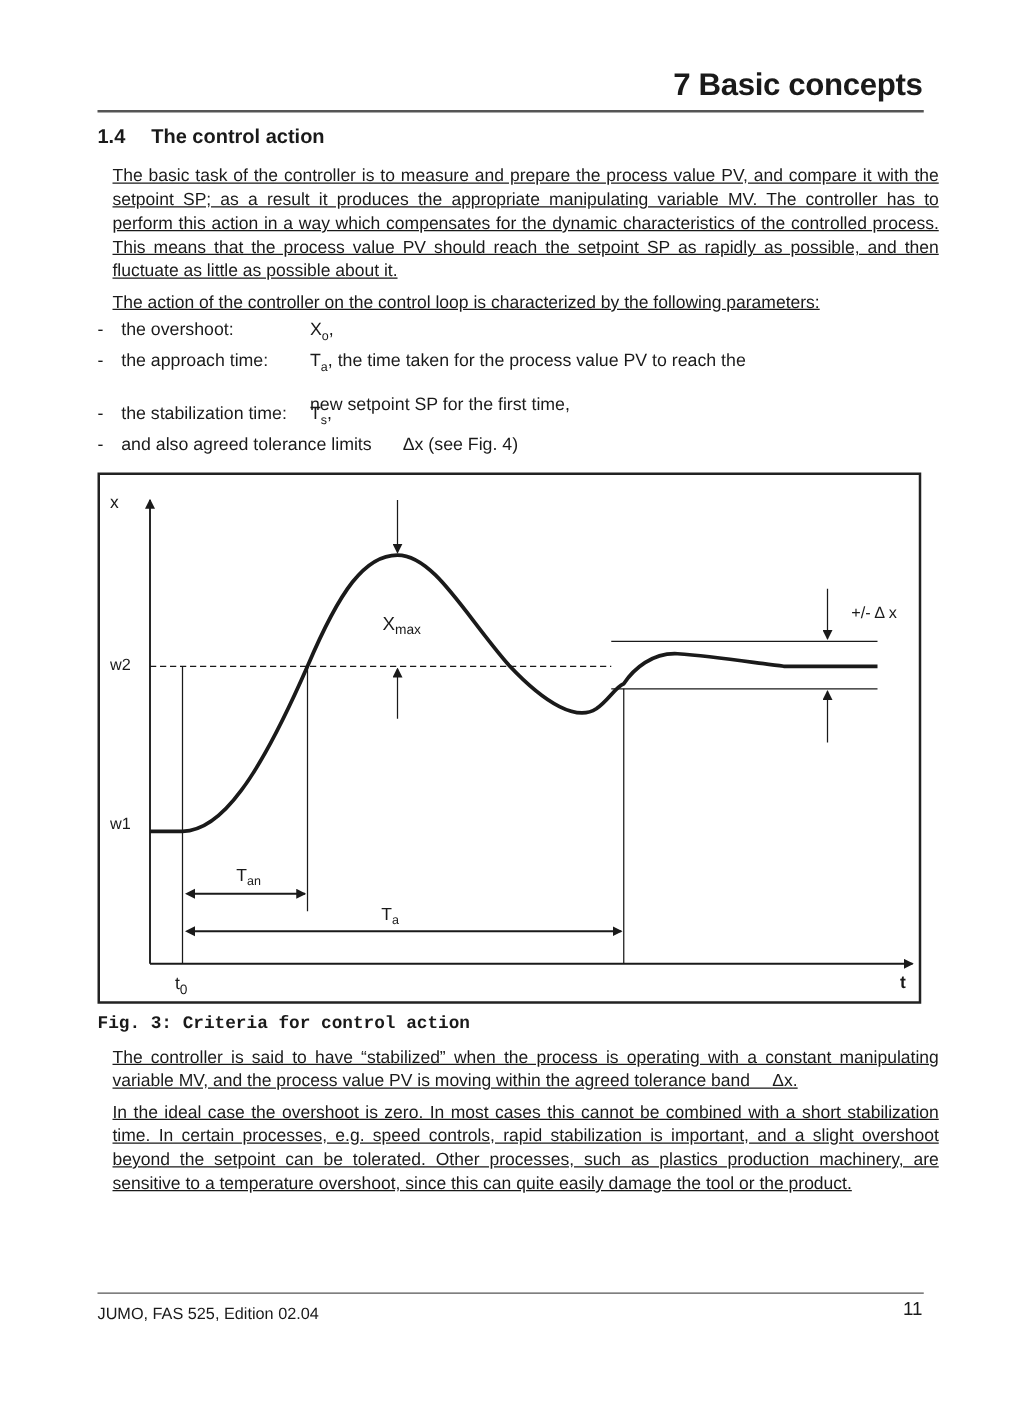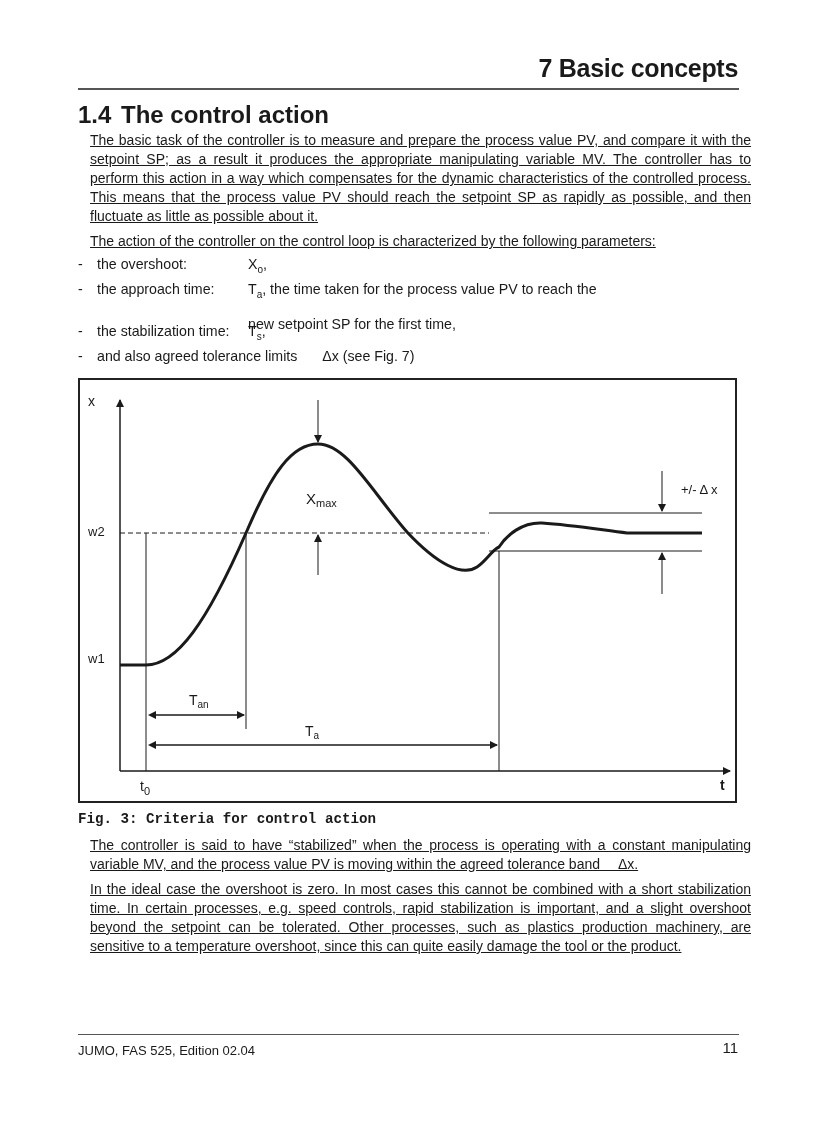--- a/index.html
+++ b/index.html
@@ -1,20 +1,20 @@
 <!DOCTYPE html>
 <html><head>
 <meta charset="utf-8">
 <style>
   html, body { margin:0; padding:0; background:#ffffff; }
   body { width:816px; height:1123px; position:relative; font-family:"Liberation Sans", sans-serif; color:#1a1a1a; }
   .abs { position:absolute; }
   .chapter { right:78px; top:54px; font-size:25px; font-weight:bold; letter-spacing:-0.3px; }
   .rule-top { left:78px; width:661px; top:88px; height:2px; background:#555; }
-  .section { left:78px; top:101px; font-size:24px; font-weight:bold; }
+  .section { left:78px; top:101px; font-size:16px; font-weight:bold; }
   .section .num { display:inline-block; width:43px; }
   .para { left:90px; width:661px; font-size:14px; line-height:19px; text-align:justify;text-decoration:underline; }
   .p1 { top:131px; }
   .p2 { top:232px; }
   .list { left:78px; width:661px; font-size:14.2px; line-height:17px; }
   .li { position:absolute; left:0; }
   .li .dash { position:absolute; left:0; }
   .li .term { position:absolute; left:19px; white-space:nowrap; }
   .li .val { position:absolute; left:170px; white-space:nowrap;text-align:center; }
   .fig { left:78px; top:378px; width:659px; height:425px; border:2px solid #222; box-sizing:border-box; }
@@ -53,21 +53,21 @@
     <span class="val" style="top:17px;margin-top:18px;">new setpoint SP for the first time,</span>
   </div>
   <div class="li" style="top:67px;">
     <span class="dash">-</span>
     <span class="term">the stabilization time:</span>
     <span class="val"><span>T</span><sub style="font-size:10px;">s</sub><span>,</span></span>
   </div>
   <div class="li" style="top:92px;">
     <span class="dash">-</span>
     <span class="term">and also agreed tolerance limits</span>
-    <span class="val" style="left:230px;"> Δx (see Fig. 7)</span>
+    <span class="val" style="left:230px;"> Δx (see Fig. 4)</span>
   </div>
 </div>
 
 <div class="abs fig">
   <svg width="659" height="425" viewBox="78 378 659 425" xmlns="http://www.w3.org/2000/svg">
     <defs>
       <marker id="ah" markerWidth="8" markerHeight="8" refX="7" refY="4" orient="auto" markerUnits="userSpaceOnUse">
         <path d="M0,0 L8,4 L0,8 Z" fill="#1a1a1a"></path>
       </marker>
     </defs>

